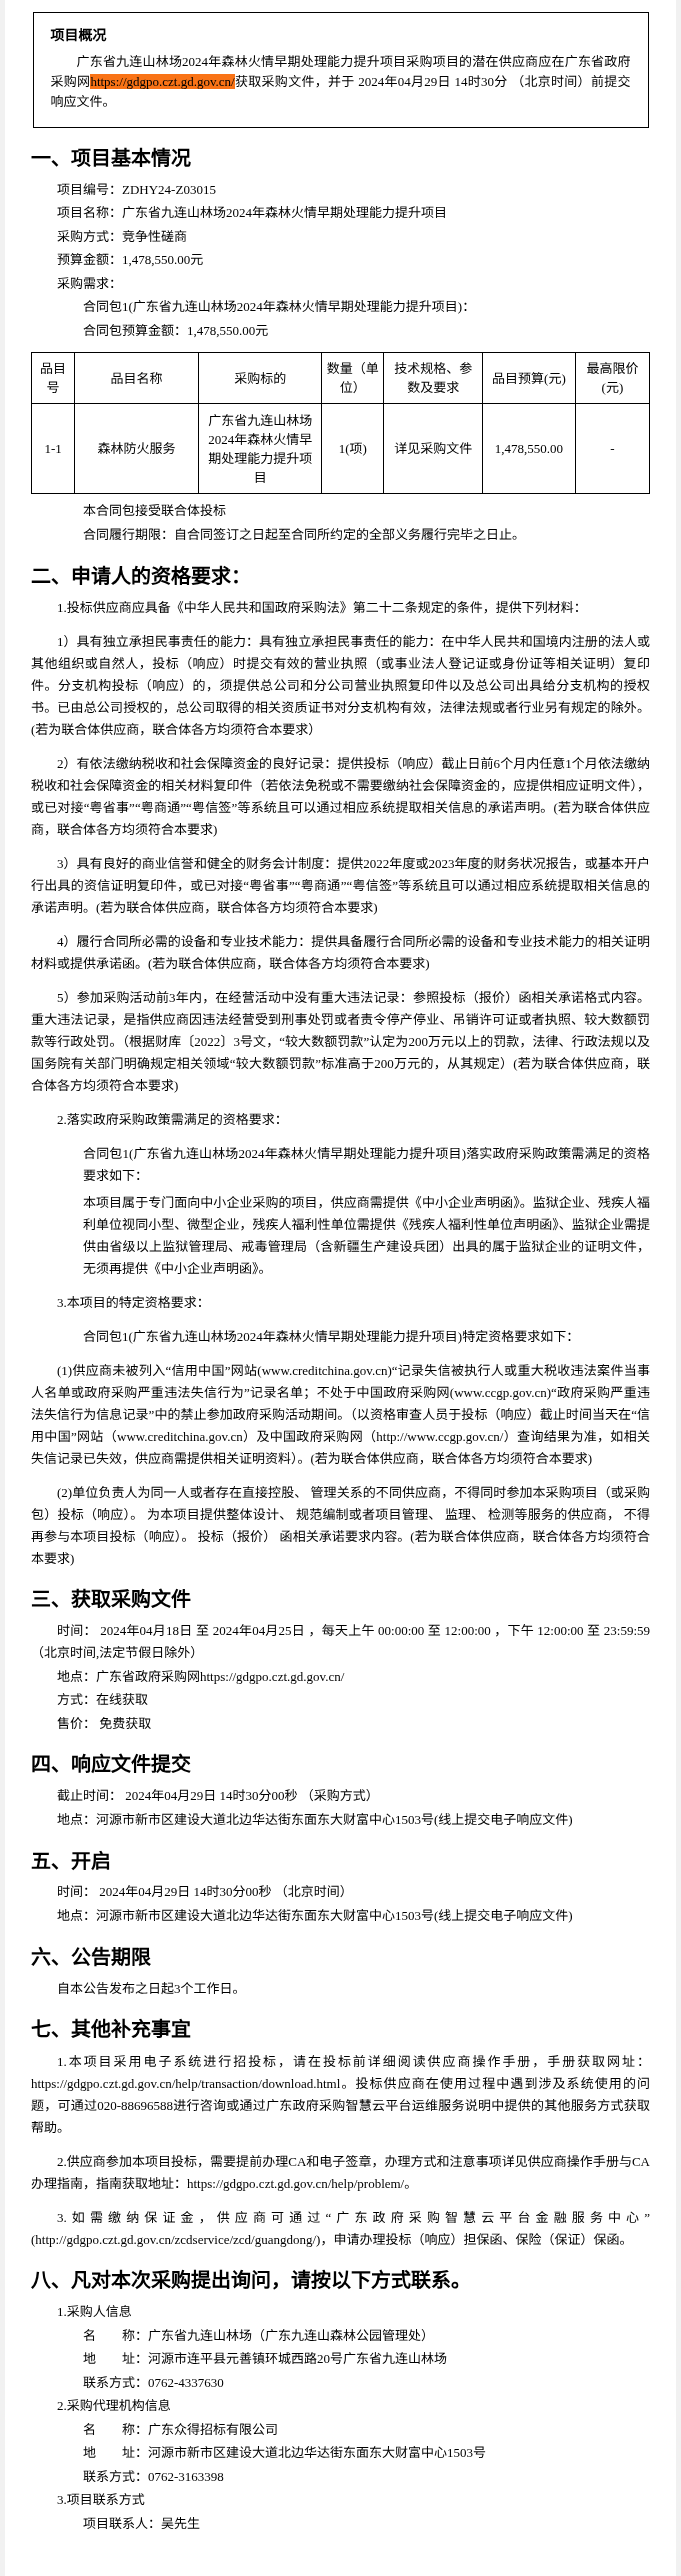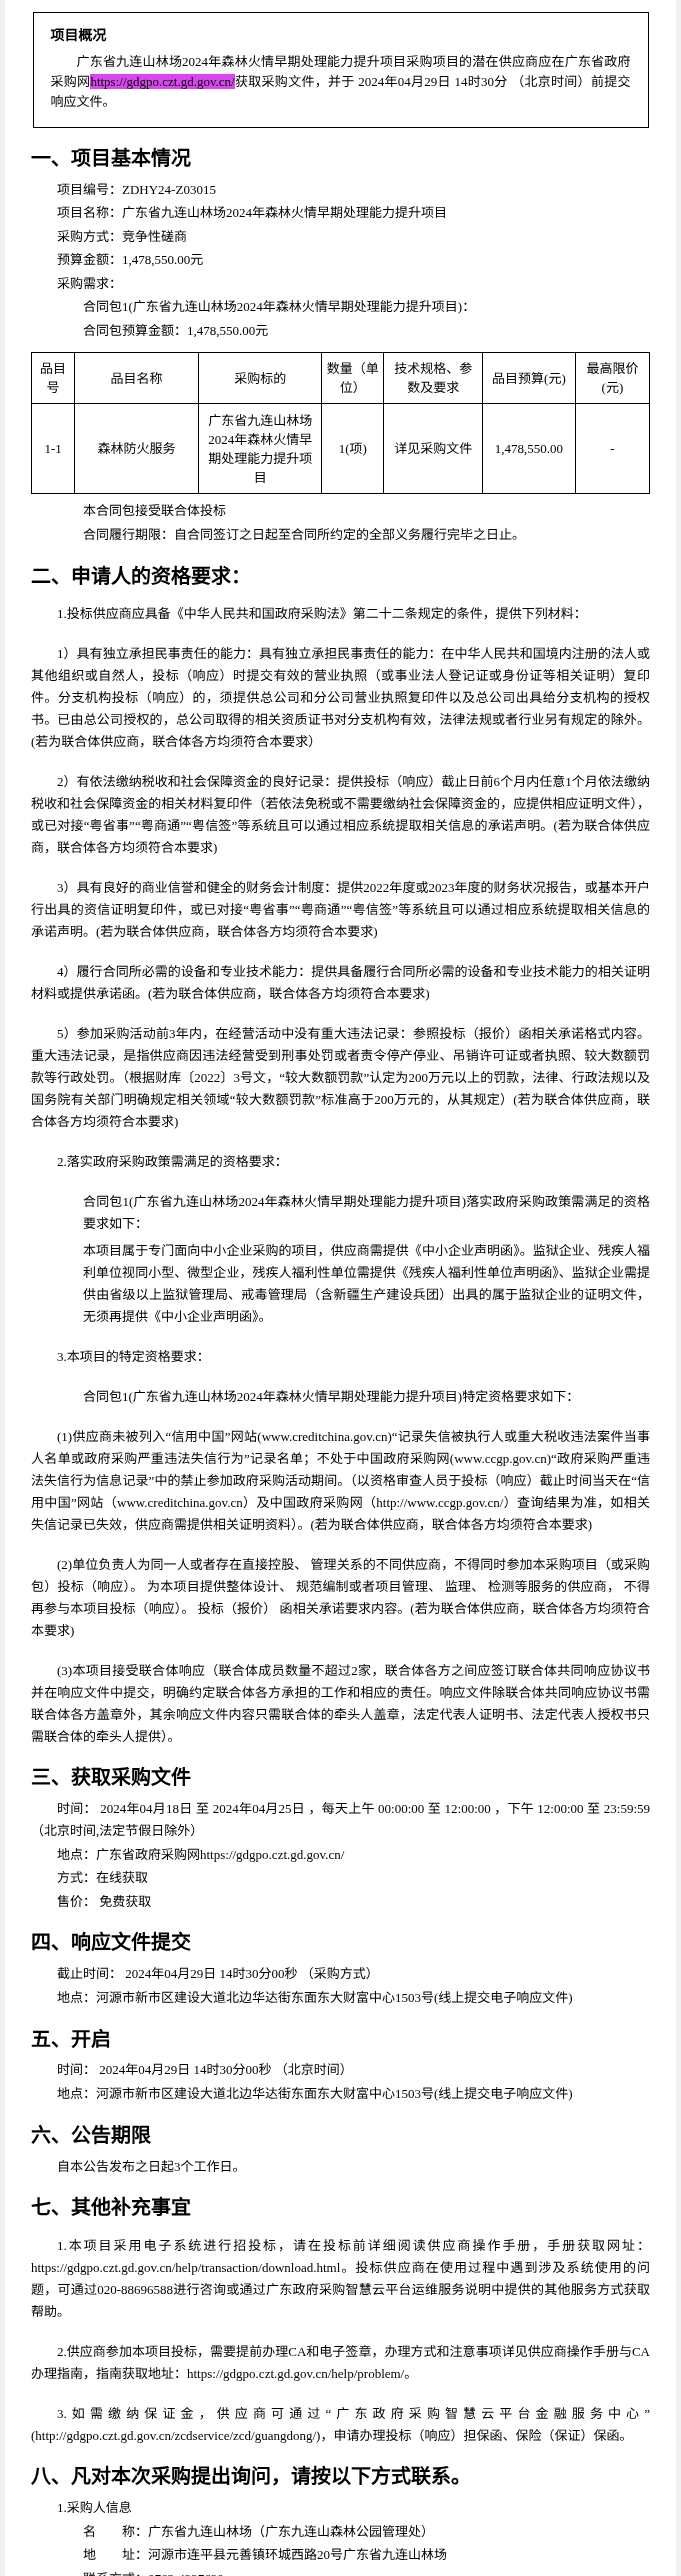--- a/index.html
+++ b/index.html
@@ -28,37 +28,37 @@
     font-weight:bold;
     margin:6.1px 0 7.7px 0;
   }
   .box-text {
     font-size:13px;
     line-height:20px;
     margin:0;
     text-indent:2em;
     text-align:justify;
   }
-  .url-hl { background:#d946ef; }
+  .url-hl { background:#f97316; }
 
   h2.sec {
     font-size:20px;
     font-weight:bold;
     margin:20.7px 0 11.5px 0;
     line-height:18.4px;
   }
   p {
     font-size:13px;
     line-height:22px;
     margin:2.3px 0;
     text-align:justify;
   }
   .fld  { padding-left:2em; }      
   .fld4 { padding-left:4em; }      
-  .para  { text-indent:2em; margin:18px 0; }   
+  .para  { text-indent:2em; margin:12px 0; }   
   .para4 { margin-left:4em; margin-top:4.6px; margin-bottom:4.6px; } 
   .tight { margin:1.5px 0; }
 
   table.items {
     width:100%;
     border-collapse:collapse;
     margin:10.7px 0 6.1px 0;
   }
   table.items th, table.items td {
     border:0.8px solid #000;
@@ -134,21 +134,20 @@
   <p class="para">3）具有良好的商业信誉和健全的财务会计制度：提供2022年度或2023年度的财务状况报告，或基本开户行出具的资信证明复印件，或已对接“粤省事”“粤商通”“粤信签”等系统且可以通过相应系统提取相关信息的承诺声明。(若为联合体供应商，联合体各方均须符合本要求)</p>
   <p class="para">4）履行合同所必需的设备和专业技术能力：提供具备履行合同所必需的设备和专业技术能力的相关证明材料或提供承诺函。(若为联合体供应商，联合体各方均须符合本要求)</p>
   <p class="para">5）参加采购活动前3年内，在经营活动中没有重大违法记录：参照投标（报价）函相关承诺格式内容。 重大违法记录，是指供应商因违法经营受到刑事处罚或者责令停产停业、吊销许可证或者执照、较大数额罚款等行政处罚。（根据财库〔2022〕3号文，“较大数额罚款”认定为200万元以上的罚款，法律、行政法规以及国务院有关部门明确规定相关领域“较大数额罚款”标准高于200万元的，从其规定）(若为联合体供应商，联合体各方均须符合本要求)</p>
   <p class="para">2.落实政府采购政策需满足的资格要求：</p>
   <p class="para4">合同包1(广东省九连山林场2024年森林火情早期处理能力提升项目)落实政府采购政策需满足的资格要求如下：</p>
   <p class="para4">本项目属于专门面向中小企业采购的项目，供应商需提供《中小企业声明函》。监狱企业、残疾人福利单位视同小型、微型企业，残疾人福利性单位需提供《残疾人福利性单位声明函》、监狱企业需提供由省级以上监狱管理局、戒毒管理局（含新疆生产建设兵团）出具的属于监狱企业的证明文件，无须再提供《中小企业声明函》。</p>
   <p class="para">3.本项目的特定资格要求：</p>
   <p class="para4">合同包1(广东省九连山林场2024年森林火情早期处理能力提升项目)特定资格要求如下：</p>
   <p class="para">(1)供应商未被列入“信用中国”网站(www.creditchina.gov.cn)“记录失信被执行人或重大税收违法案件当事人名单或政府采购严重违法失信行为”记录名单；不处于中国政府采购网(www.ccgp.gov.cn)“政府采购严重违法失信行为信息记录”中的禁止参加政府采购活动期间。（以资格审查人员于投标（响应）截止时间当天在“信用中国”网站（www.creditchina.gov.cn）及中国政府采购网（http://www.ccgp.gov.cn/）查询结果为准，如相关失信记录已失效，供应商需提供相关证明资料）。(若为联合体供应商，联合体各方均须符合本要求)</p>
   <p class="para">(2)单位负责人为同一人或者存在直接控股、 管理关系的不同供应商，不得同时参加本采购项目（或采购包）投标（响应）。 为本项目提供整体设计、 规范编制或者项目管理、 监理、 检测等服务的供应商， 不得再参与本项目投标（响应）。 投标（报价） 函相关承诺要求内容。(若为联合体供应商，联合体各方均须符合本要求)</p>
-  <p class="para">(3)本项目接受联合体响应（联合体成员数量不超过2家，联合体各方之间应签订联合体共同响应协议书并在响应文件中提交，明确约定联合体各方承担的工作和相应的责任。响应文件除联合体共同响应协议书需联合体各方盖章外，其余响应文件内容只需联合体的牵头人盖章，法定代表人证明书、法定代表人授权书只需联合体的牵头人提供）。</p>
 
   <h2 class="sec">三、获取采购文件</h2>
   <p class="para tight">时间： 2024年04月18日 至 2024年04月25日 ，每天上午 00:00:00 至 12:00:00 ，下午 12:00:00 至 23:59:59（北京时间,法定节假日除外）</p>
   <p class="fld tight">地点：广东省政府采购网https://gdgpo.czt.gd.gov.cn/</p>
   <p class="fld tight">方式：在线获取</p>
   <p class="fld tight">售价： 免费获取</p>
 
   <h2 class="sec">四、响应文件提交</h2>
   <p class="fld tight">截止时间： 2024年04月29日 14时30分00秒 （采购方式）</p>
   <p class="fld tight">地点：河源市新市区建设大道北边华达街东面东大财富中心1503号(线上提交电子响应文件)</p>

